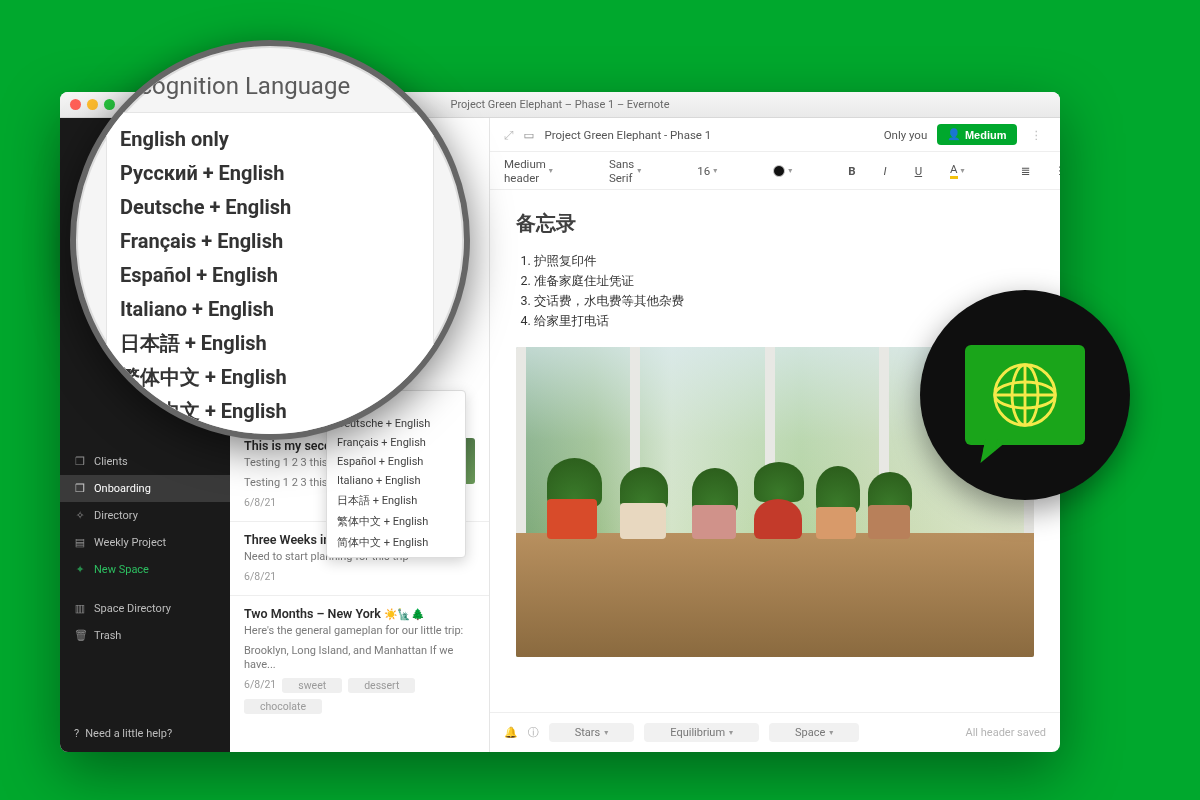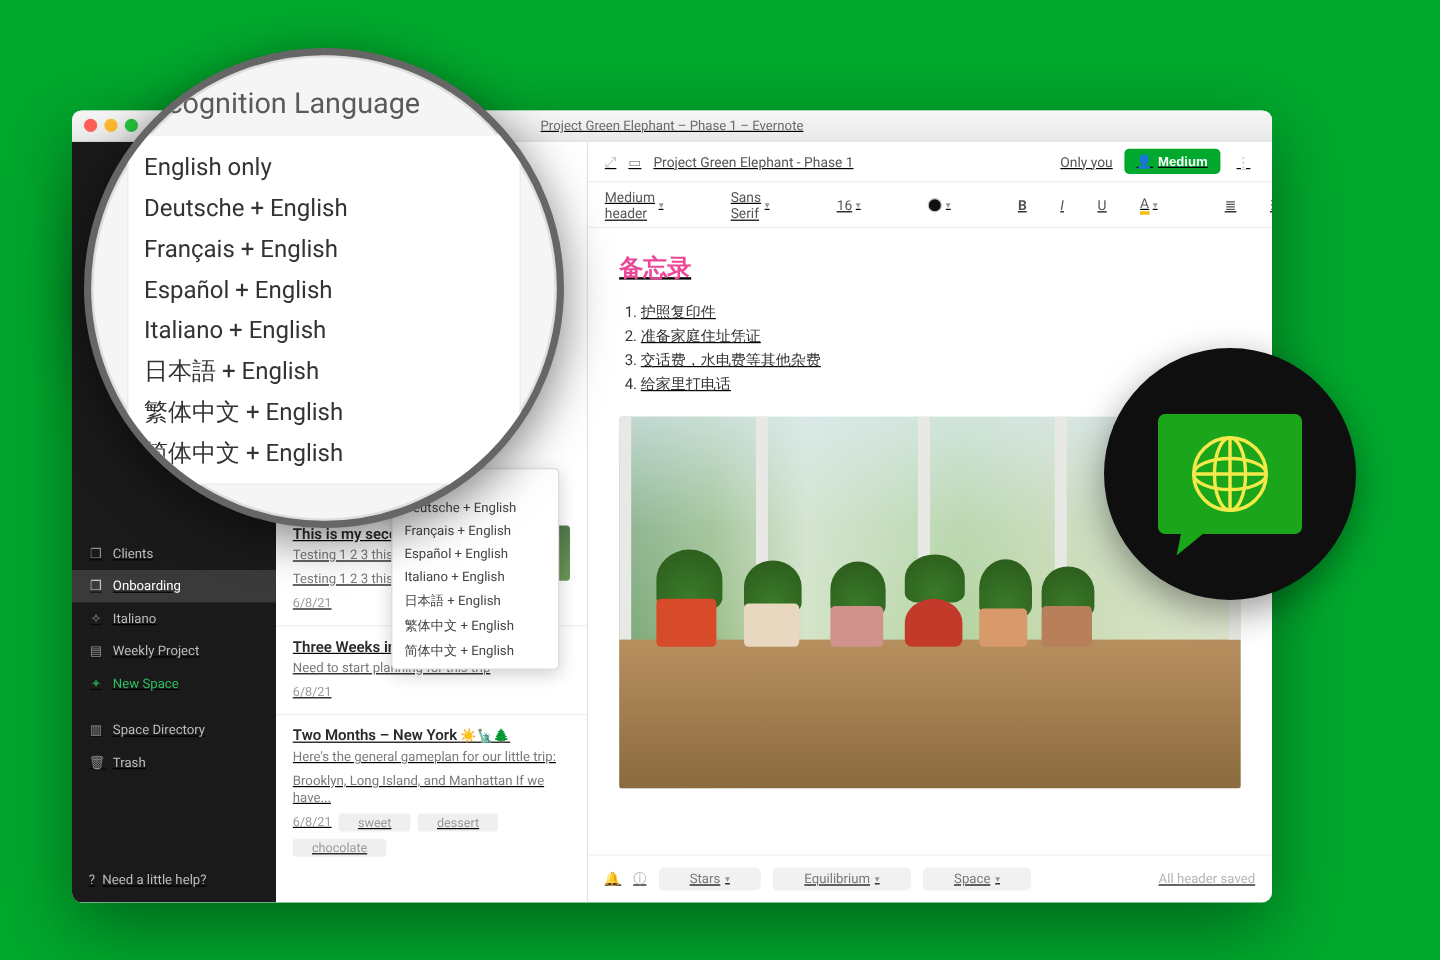--- a/index.html
+++ b/index.html
@@ -4,21 +4,21 @@
 <style>
 * { box-sizing: border-box; margin: 0; padding: 0; }
 body {
   font-family: -apple-system, BlinkMacSystemFont, "Segoe UI", Roboto, Helvetica, Arial, sans-serif;
   width: 1200px; height: 800px; overflow: hidden; position: relative;
   background: #00a82d;
 }
 .app-window {
   position: absolute; left: 60px; top: 92px; width: 1000px; height: 660px;
   background: #fff; border-radius: 8px; box-shadow: 0 20px 60px rgba(0,0,0,.4);
-  display: flex; flex-direction: column; overflow: hidden; text-decoration: underline;
+  display: flex; flex-direction: column; overflow: hidden;
 }
 .titlebar {
   height: 26px; background: linear-gradient(#f6f6f6,#e9e9e9);
   border-bottom: 1px solid #d8d8d8; font-size: 11px; color: #6a6a6a;
   display: flex; align-items: center; justify-content: center; position: relative;
 }
 .traffic { position: absolute; left: 10px; top: 7px; display: flex; gap: 6px; }
 .traffic span { width: 11px; height: 11px; border-radius: 50%; display: inline-block; }
 .traffic .r { background:#ff5f57; }
 .traffic .y { background:#febc2e; }
@@ -69,21 +69,21 @@
 }
 .tb-drop { display:flex; align-items:center; gap:3px; cursor:pointer;}
 .tb-drop .car { font-size:8px; color:#999;}
 .tb-sep { width:1px; height:18px; background:#e5e5e5;}
 .tb-ico { cursor:pointer; color:#555; width:16px; text-align:center;}
 .tb-ico.u { text-decoration:underline;}
 .color-dot { width:12px; height:12px; border-radius:50%; background:#111; display:inline-block; border:1px solid #ccc;}
 .insert-btn { margin-left:auto; display:flex; align-items:center; gap:6px; cursor:pointer; color:#555;}
 .insert-plus { width:16px; height:16px; border-radius:50%; background:#0a84ff; color:#fff; font-size:12px; font-weight:700; display:flex; align-items:center; justify-content:center;}
 .doc-body { flex:1; padding:20px 26px 12px; overflow:hidden;}
-.doc-h { font-size:20px; font-weight:600; color:#ec4899; margin-bottom:14px;}
+.doc-h { font-size:20px; font-weight:600; color:#404040; margin-bottom:14px;}
 .doc-list { list-style:decimal; margin-left:18px; font-size:12.5px; color:#333; line-height:20px;}
 .doc-img {
   margin-top:16px; height:310px;
   background:
     linear-gradient(180deg, rgba(220,235,245,.7) 0%, rgba(210,230,240,.2) 30%, rgba(0,0,0,0) 60%),
     linear-gradient(90deg, #7ca87a 0%, #9cbf8a 15%, #d4e4c8 30%, #b5d4a0 55%, #c8dab0 70%, #e0e8d0 100%);
   border-radius:2px; position:relative; overflow:hidden;
 }
 .shelf { position:absolute; left:0; right:0; bottom:0; height:40%; background:linear-gradient(180deg,#b8905f 0%,#8a6a3f 100%);}
 .frame { position:absolute; top:0; bottom:40%; width:10px; background:#e8e8e4;}
@@ -116,21 +116,21 @@
   font-size:11px; color:#444; padding:4px 0; z-index:5;
 }
 .small-dropdown .opt { padding:3px 10px; cursor:pointer;}
 .magnifier {
   position:absolute; left:70px; top:40px; width:400px; height:400px; border-radius:50%;
   background:#f5f5f5; border:6px solid #666; box-shadow:0 10px 40px rgba(0,0,0,.5), inset 0 0 0 2px #ddd;
   overflow:hidden; z-index:10; padding:26px 30px 0 30px;
 }
 .mag-title { font-size:24px; color:#5a5a5a; margin:0 0 12px 6px; font-weight:400;}
 .mag-list { background:#fff; border-radius:6px; padding:10px 14px; box-shadow:inset 0 0 0 1px #e5e5e5;}
-.mag-opt { font-size:20px; color:#333; line-height:34px; cursor:pointer; white-space:nowrap;}
+.mag-opt { font-size:20px; color:#333; line-height:34px; cursor:pointer; white-space:nowrap;font-weight:bold;}
 .badge-circle {
   position:absolute; right:70px; top:290px; width:210px; height:210px; border-radius:50%;
   background:#0f0f0f; display:flex; align-items:center; justify-content:center; z-index:8;
   box-shadow:0 10px 30px rgba(0,0,0,.4);
 }
 .speech {
   width:120px; height:100px; background:#1aa51a; position:relative; border-radius:6px;
   display:flex; align-items:center; justify-content:center;
 }
 .speech:after {
@@ -159,21 +159,21 @@
       <div class="side-item">
         <span class="side-glyph">❒</span>
         <span>Clients</span>
       </div>
       <div class="side-item sel">
         <span class="side-glyph">❒</span>
         <span>Onboarding</span>
       </div>
       <div class="side-item">
         <span class="side-glyph">✧</span>
-        <span>Italiano</span>
+        <span>Directory</span>
       </div>
       <div class="side-item">
         <span class="side-glyph">▤</span>
         <span>Weekly Project</span>
       </div>
       <div class="side-item green">
         <span class="side-glyph">✦</span>
         <span>New Space</span>
       </div>
       <div class="side-sep"></div>
@@ -341,20 +341,21 @@
   <div class="opt">Italiano + English</div>
   <div class="opt">日本語 + English</div>
   <div class="opt">繁体中文 + English</div>
   <div class="opt">简体中文 + English</div>
 </div>
 
 <div class="magnifier">
   <div class="mag-title">Recognition Language</div>
   <div class="mag-list">
     <div class="mag-opt">English only</div>
+    <div class="mag-opt">Русский + English</div>
     <div class="mag-opt">Deutsche + English</div>
     <div class="mag-opt">Français + English</div>
     <div class="mag-opt">Español + English</div>
     <div class="mag-opt">Italiano + English</div>
     <div class="mag-opt">日本語 + English</div>
     <div class="mag-opt">繁体中文 + English</div>
     <div class="mag-opt">简体中文 + English</div>
   </div>
 </div>
 

